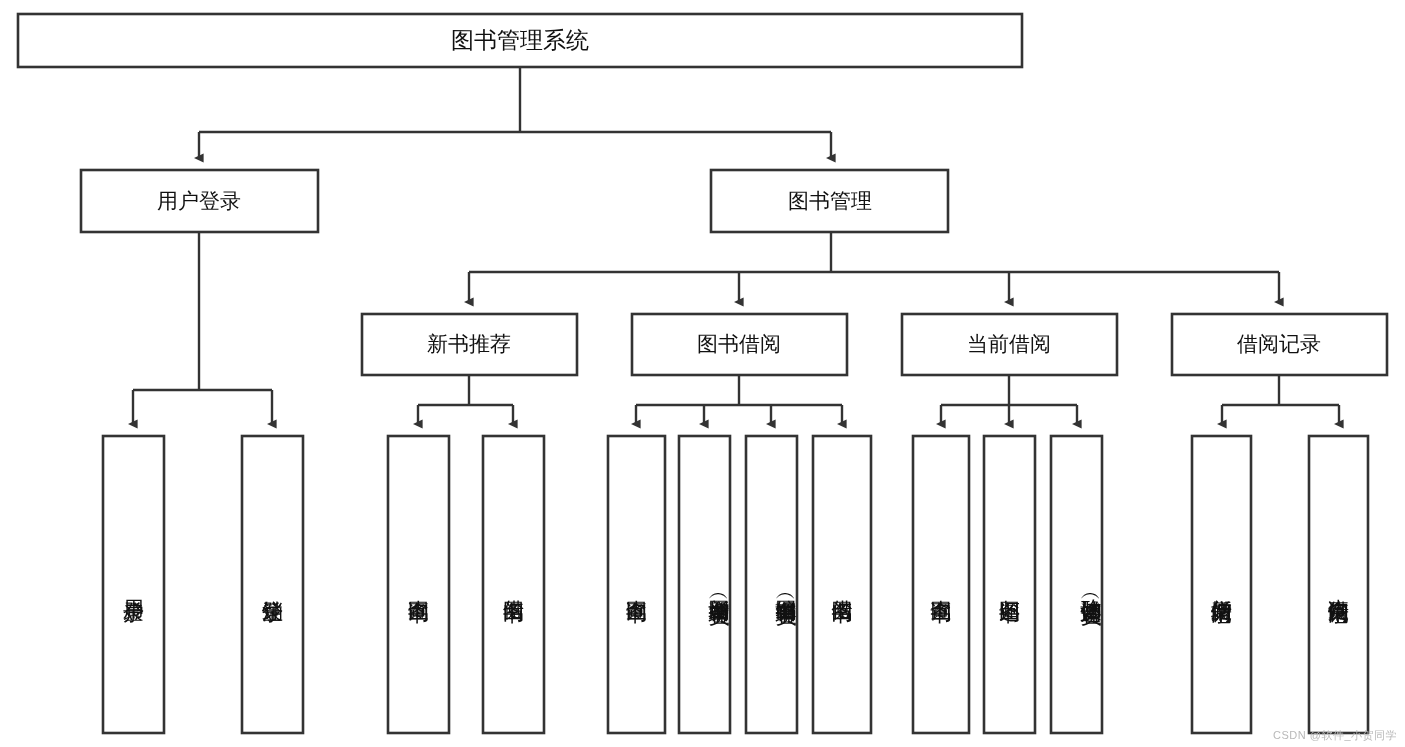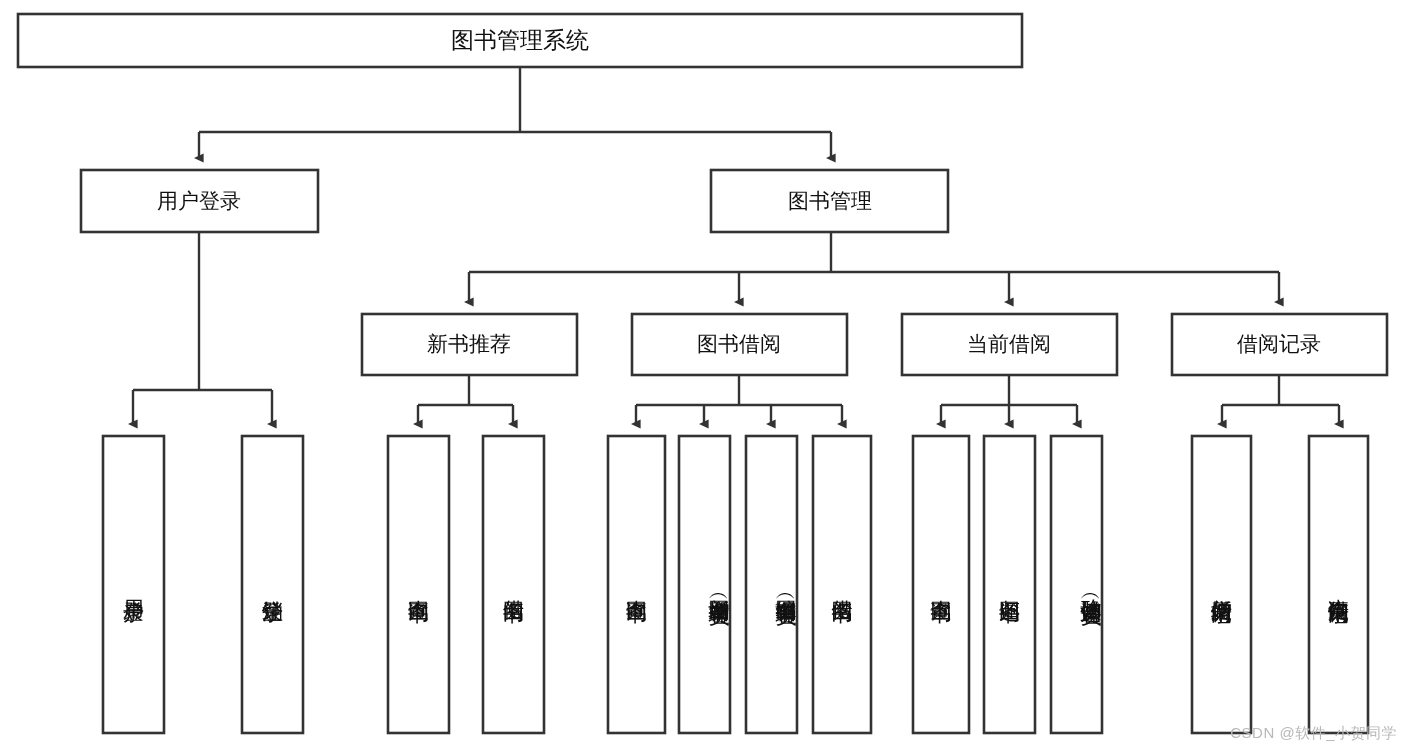--- a/index.html
+++ b/index.html
@@ -72,21 +72,21 @@
     pointer-events: none;
   }
   .vlabel.center {
     align-items: center;
   }
   .watermark {
     position: absolute;
     right: 8px;
     bottom: 4px;
     font-family: "Liberation Sans", "DejaVu Sans", sans-serif;
-    font-size: 15px;
+    font-size: 11px;
     color: #b9b9b9;
     white-space: nowrap;
     letter-spacing: 0.5px;
   }
 </style>
 </head>
 <body>
 
 <div id="diagram-root">
 

